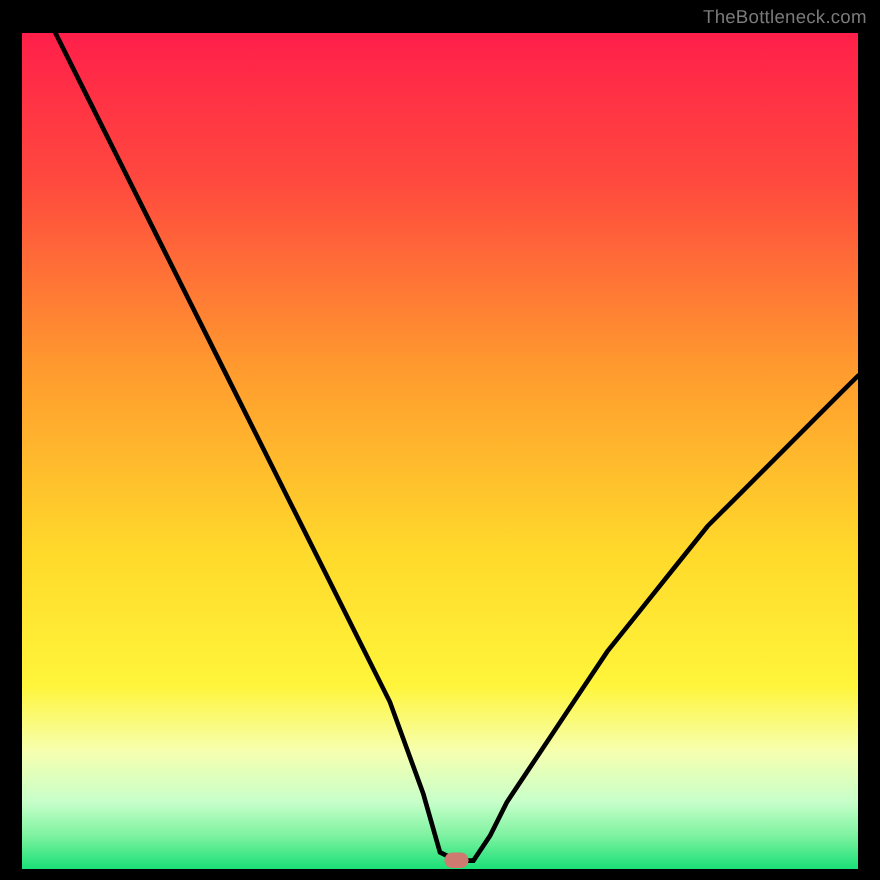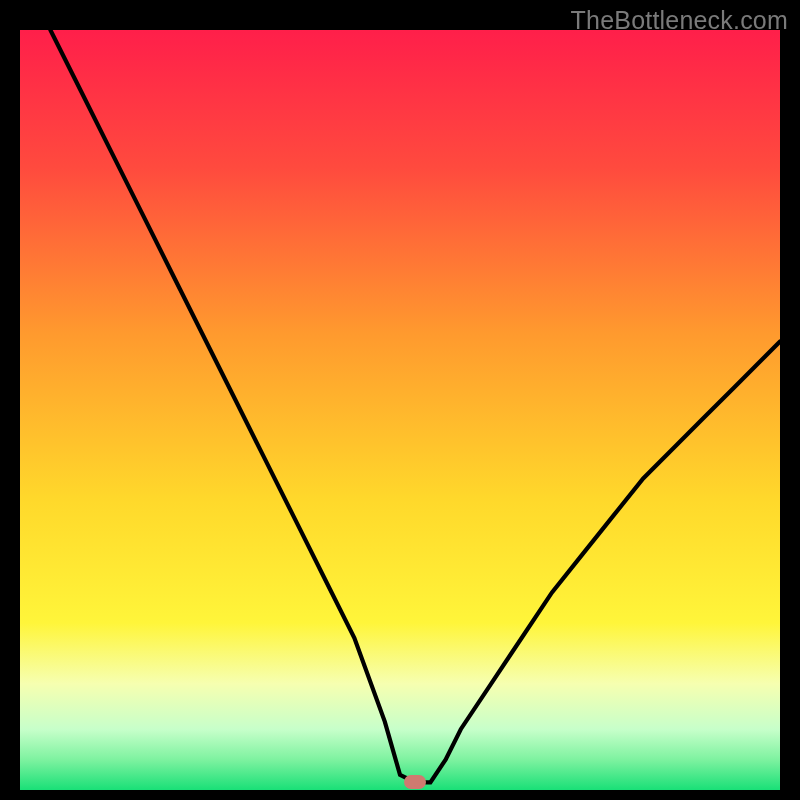--- a/index.html
+++ b/index.html
@@ -12,21 +12,21 @@
     height: 800px;
     background: #000;
     position: relative;
     font-family: Arial, Helvetica, sans-serif;
   }
   .watermark {
     position: absolute;
     top: 6px;
     right: 12px;
     color: #7a7a7a;
-    font-size: 25px;
+    font-size: 17px;
     font-weight: 500;
     z-index: 10;
     letter-spacing: 0.2px;
   }
   .frame {
     position: absolute;
     top: 30px;
     left: 20px;
     width: 760px;
     height: 760px;

